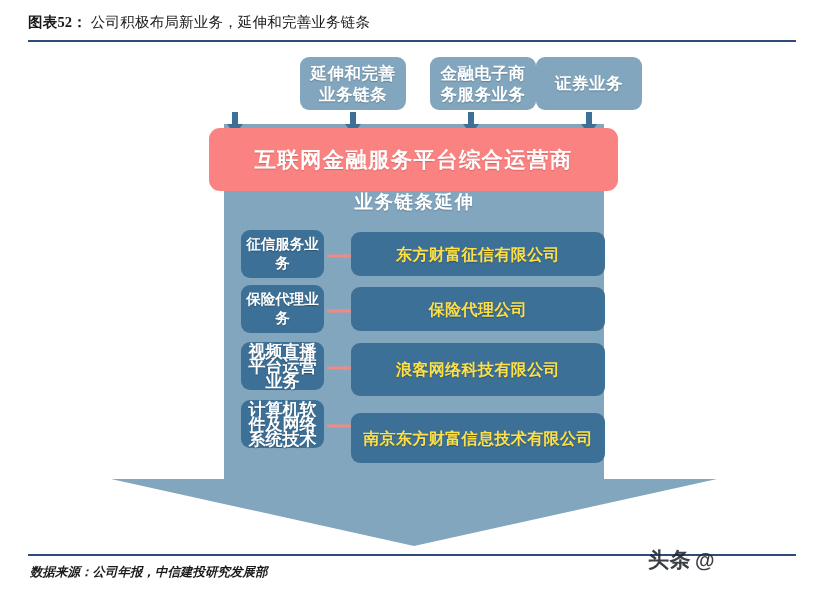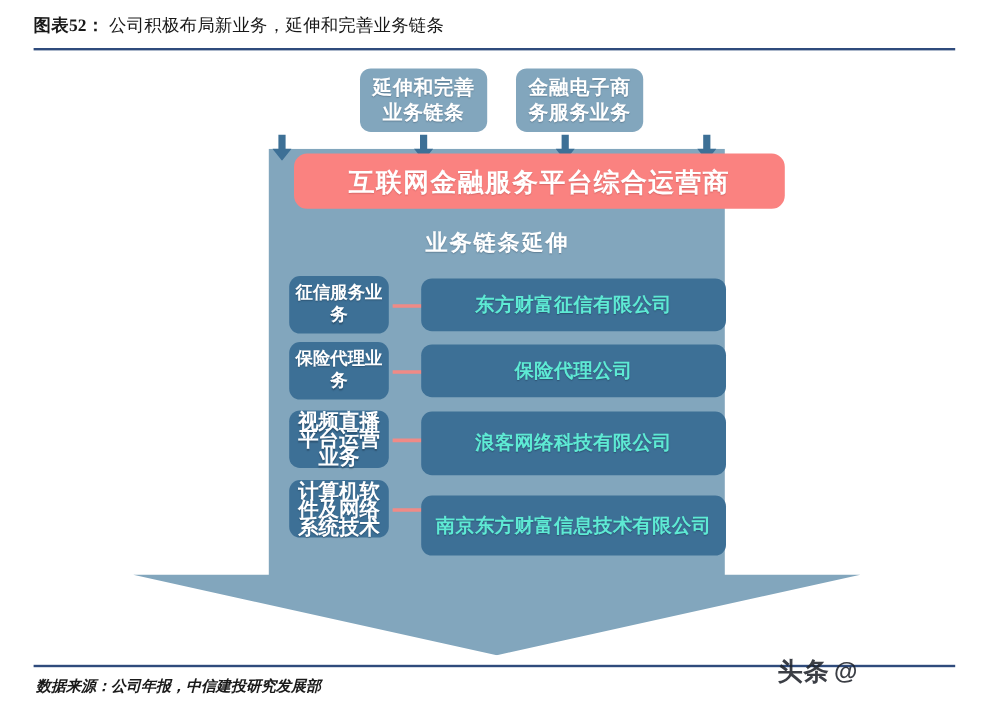--- a/index.html
+++ b/index.html
@@ -139,33 +139,32 @@
   #top-connector-1 { left: 345px; top: 68px; }
   #top-connector-2 { left: 463px; top: 68px; }
   #top-connector-3 { left: 581px; top: 68px; }
 
   
   #red-banner {
     position: absolute;
     left: 209px;
     top: 84px;
     width: 409px;
-    height: 46px;
+    height: 63px;
     background: #fa8280;
     border-radius: 11px;
     color: #ffffff;
     font-size: 21.5px;
     font-weight: bold;
     letter-spacing: 1.2px;
     display: flex;
     align-items: center;
     justify-content: center;
     text-shadow: 0 1px 1px rgba(140,50,50,0.30);
     white-space: nowrap;
-    margin-left: 36px;
   }
 
   
   #chain-heading {
     position: absolute;
     left: 224px;
     top: 142px;
     width: 381px;
     height: 30px;
     color: #ffffff;
@@ -218,21 +217,21 @@
     width: 58px;
     height: 12px;
   }
 
   .chain-target {
     position: absolute;
     left: 110px;
     width: 254px;
     background: #3d7096;
     border-radius: 9px;
-    color: #5eead4;
+    color: #fde047;
     font-size: 16px;
     font-weight: bold;
     text-align: center;
     display: flex;
     align-items: center;
     justify-content: center;
     box-sizing: border-box;
     padding: 2px 10px;
     line-height: 21px;
     letter-spacing: 0.4px;
@@ -257,20 +256,21 @@
 <div id="diagram">
 
   <div id="arrow-shape">
     <svg width="606" height="422" viewBox="0 0 606 422" xmlns="http://www.w3.org/2000/svg">
       <polygon points="113,0 493,0 493,355 606,355 303,422 0,355 113,355" fill="#82a6bd"></polygon>
     </svg>
   </div>
 
   <div class="top-box" id="top-box-1">延伸和完善业务链条</div>
   <div class="top-box" id="top-box-2">金融电子商务服务业务</div>
+  <div class="top-box" id="top-box-3">证券业务</div>
 
   <div class="top-connector" id="top-connector-0">
     <svg width="16" height="22" viewBox="0 0 16 22" xmlns="http://www.w3.org/2000/svg">
       <polygon points="5,0 11,0 11,12 16,12 8,22 0,12 5,12" fill="#3d7096"></polygon>
     </svg>
   </div>
   <div class="top-connector" id="top-connector-1">
     <svg width="16" height="22" viewBox="0 0 16 22" xmlns="http://www.w3.org/2000/svg">
       <polygon points="5,0 11,0 11,12 16,12 8,22 0,12 5,12" fill="#3d7096"></polygon>
     </svg>

